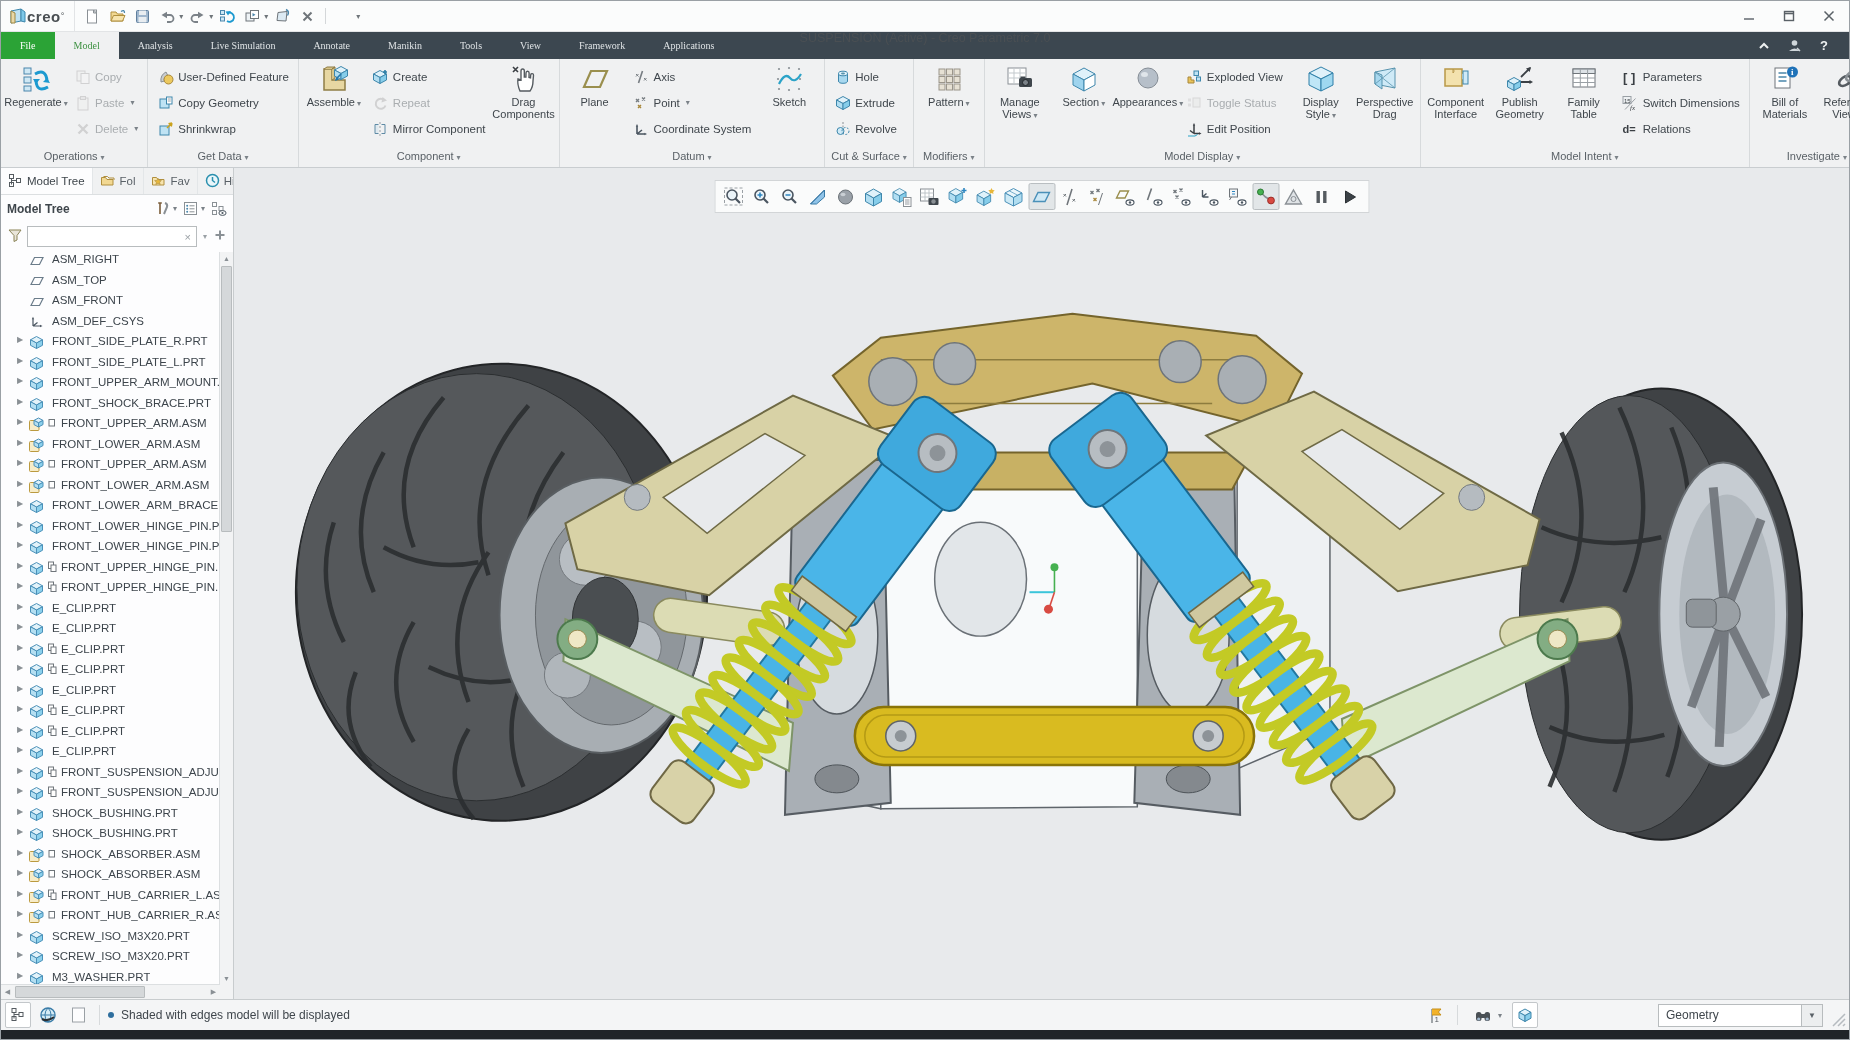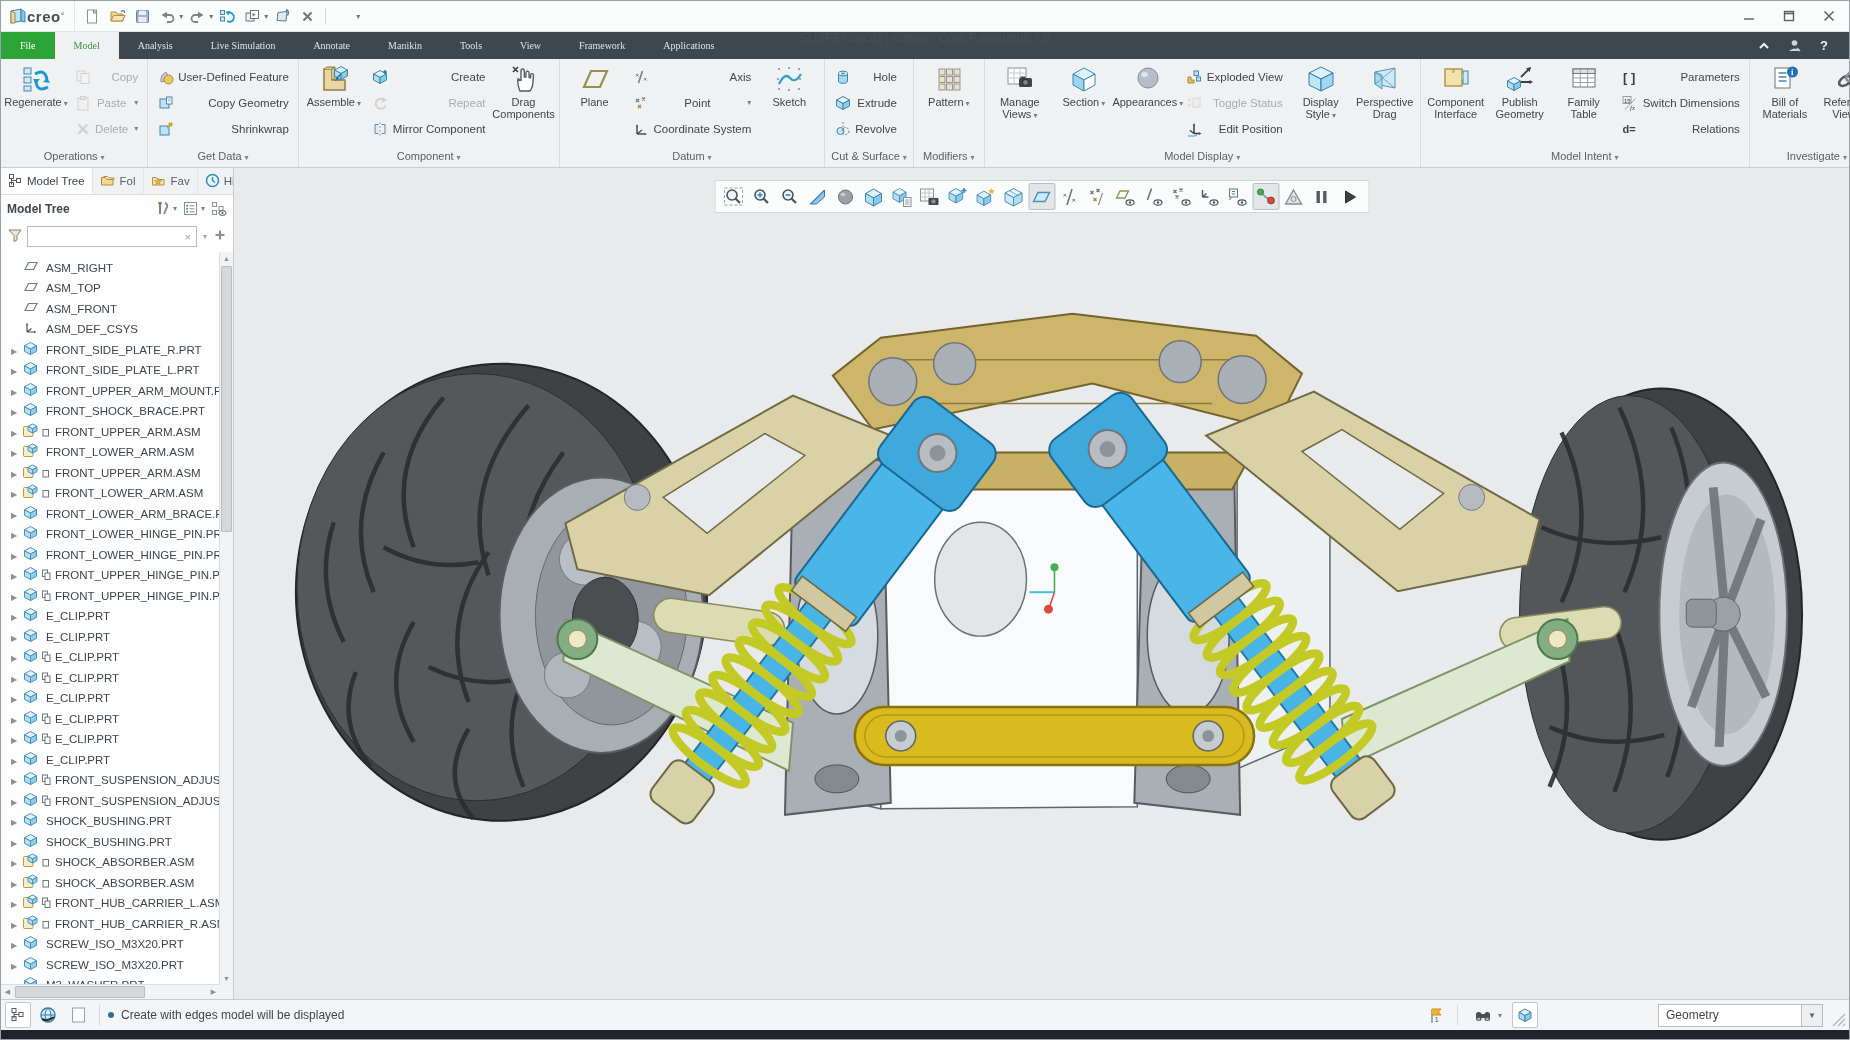--- a/index.html
+++ b/index.html
@@ -27,21 +27,21 @@
   .tabsp{flex:1;}
   .tbicon{width:30px;display:flex;align-items:center;justify-content:center;color:#eef1f2;font-size:13px;font-weight:bold;}
 
   
   .ribbon{height:108px;background:#f0f1f2;border-bottom:1px solid #c9cdd0;display:flex;flex:0 0 auto;}
   .rgroup{display:flex;flex-direction:column;border-right:1px solid #d7dadc;}
   .rbody{flex:1;display:flex;align-items:flex-start;padding:3px 4px 0 4px;gap:2px;}
   .rglabel{height:20px;text-align:center;color:#5a6167;font-size:11px;line-height:19px;white-space:nowrap;padding:0 6px;}
   .gcaret{font-size:8px;color:#7b8288;margin-left:3px;}
   .rstack{display:flex;flex-direction:column;justify-content:flex-start;gap:1px;padding-top:2px;}
-  .rbtn{display:flex;align-items:center;border-radius:2px;cursor:default;justify-content:space-between;}
+  .rbtn{display:flex;align-items:center;border-radius:2px;cursor:default;}
   .rbtn.small{height:25px;padding:0 5px;gap:4px;font-size:11.5px;color:#3f464c;white-space:nowrap;}
   .rbtn.big{flex-direction:column;width:58px;padding:2px 2px 0 2px;text-align:center;font-size:11px;color:#3f464c;}
   .rbtn.big .rlbl{line-height:12px;margin-top:2px;}
   .rbtn.disabled{color:#a9adb0;}
   .rbtn.disabled svg{opacity:.45;filter:grayscale(1);}
   .caret{font-size:8px;color:#7b8288;margin-left:2px;}
   .ric{height:30px;display:flex;align-items:center;justify-content:center;}
   .ric16{width:17px;height:17px;display:flex;align-items:center;justify-content:center;}
 
   
@@ -51,21 +51,21 @@
   .ptab{display:flex;align-items:center;gap:4px;padding:0 7px;font-size:11.5px;color:#5a6167;white-space:nowrap;border-right:1px solid #e3e6e8;}
   .ptab.active{background:#fdfdfe;color:#3f464c;}
   .phead{height:27px;display:flex;align-items:center;padding:0 6px;gap:6px;}
   .phead .ptitle{font-size:12px;font-weight:bold;color:#3f464c;flex:1;}
   .hicon{display:flex;align-items:center;gap:1px;}
   .pfilter{height:29px;display:flex;align-items:center;padding:0 6px;gap:4px;}
   .finput{flex:1;height:19px;border:1px solid #b8bcbe;background:#fff;display:flex;align-items:center;padding:0 3px;}
   .finput input{border:0;outline:0;flex:1;min-width:0;font-size:11px;font-family:"Liberation Sans",sans-serif;}
   .fx{color:#9aa0a5;font-size:11px;padding:0 2px;}
   .tree{flex:1;overflow:hidden;padding-top:2px;position:relative;}
-  .trow{height:20.5px;display:flex;align-items:flex-end;padding-left:8px;gap:4px;white-space:nowrap;font-size:11.5px;color:#3d454c;}
+  .trow{height:20.5px;display:flex;align-items:flex-start;padding-left:14px;gap:4px;white-space:nowrap;font-size:11.5px;color:#3d454c;}
   .tarrow{width:10px;font-size:8px;color:#8a9095;text-align:center;flex:0 0 auto;}
   .ticon{width:15px;height:15px;flex:0 0 auto;display:flex;align-items:center;justify-content:center;}
   .tmark{width:9px;flex:0 0 auto;display:flex;align-items:center;}
   .tmark.none{width:0;}
   .tlabel{overflow:hidden;text-overflow:clip;}
   .vscroll{position:absolute;top:84px;bottom:14px;right:0;width:13px;background:#f2f3f4;border-left:1px solid #dcdfe1;}
   .varr{position:absolute;left:0;right:0;height:13px;color:#8a9095;font-size:7px;text-align:center;line-height:13px;}
   .vthumb{position:absolute;left:1px;right:1px;top:14px;height:36%;background:#d5d8da;border:1px solid #b8bcbe;border-radius:1px;}
   .hscroll{height:14px;flex:0 0 auto;background:#f2f3f4;border-top:1px solid #dcdfe1;position:relative;}
   .harr{position:absolute;top:0;bottom:0;width:13px;color:#8a9095;font-size:7px;text-align:center;line-height:13px;}
@@ -1616,21 +1616,21 @@
         </svg>
       </span>
     <span class="sbtn">
         <svg width="17" height="18">
           <rect x="2.5" y="2" width="12" height="14" fill="#fdfdfe" stroke="#9aa0a5"></rect>
         </svg>
       </span>
     <span class="sdiv"></span>
     <span class="smsg">
       <span class="sdot"></span>
-      <span>Create with edges model will be displayed</span>
+      <span>Shaded with edges model will be displayed</span>
     </span>
     <span class="ssp"></span>
     <span class="sbtn">
         <svg width="18" height="19">
           <path d="M5 17 V3" stroke="#8a9095" stroke-width="1.6"></path>
           <path d="M5 3 h9 l-2.6 3 2.6 3 H5" fill="#f3b229" stroke="#c58f1d"></path>
           <text x="7.5" y="16" font-size="8" fill="#555b60" font-family="Liberation Sans,sans-serif">1</text>
         </svg>
       </span>
     <span class="sdiv"></span>

